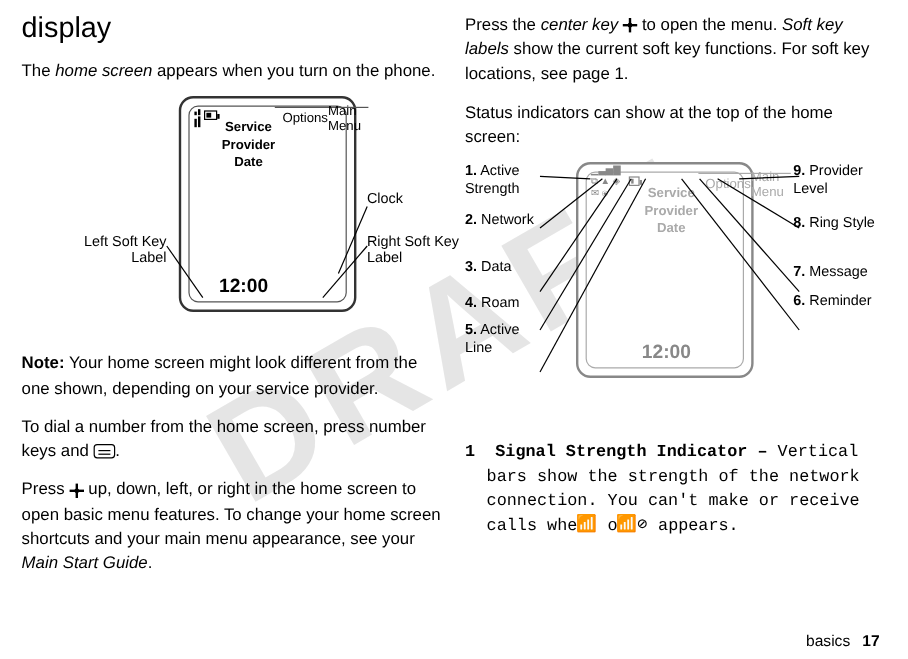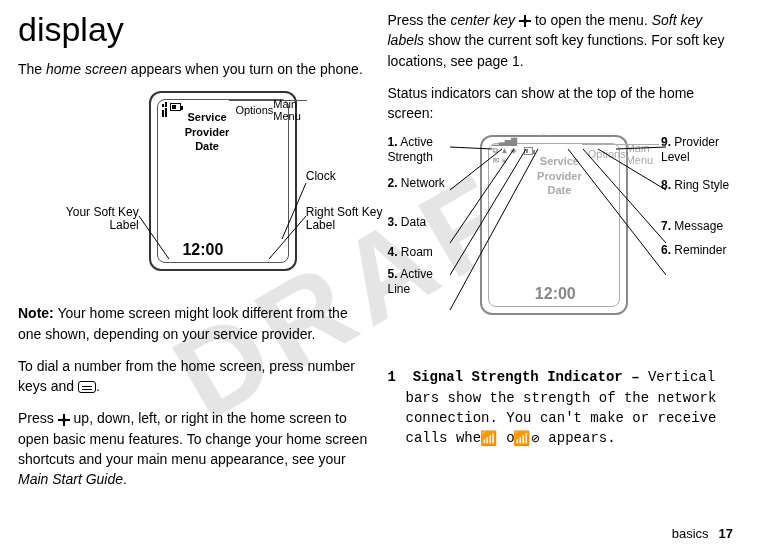--- a/index.html
+++ b/index.html
@@ -27,21 +27,21 @@
   }
   .cols {
     position: relative;
     z-index: 1;
     display: flex;
     gap: 18px;
     padding: 10px 18px 0 18px;
   }
   .col { flex: 1; }
   h1 {
-    font-size: 34px;
+    font-size: 24px;
     font-weight: normal;
     margin-bottom: 10px;
   }
   p { line-height: 1.45; margin-bottom: 12px; }
   em { font-style: italic; }
   strong { font-weight: bold; }
   .key-icon {
     display: inline-block;
     width: 18px; height: 12px;
     border: 1.5px solid #000;
@@ -209,21 +209,21 @@
             <div class="clock">12:00</div>
           </div>
           <div class="softbar">
             <span>Options</span>
             <span>Main Menu</span>
           </div>
         </div>
       </div>
 
       <div class="ann" style="left:0; top:115px; width:95px; text-align:right;">
-        <span>Your Soft Key Label</span>
+        <span>Left Soft Key Label</span>
       </div>
       <div class="ann" style="left:262px; top:115px; width:95px; text-align:left;">
         <span>Right Soft Key Label</span>
       </div>
       <div class="ann" style="left:262px; top:79px; text-align:left;">
         <span>Clock</span>
       </div>
 
       <svg class="leads" width="300" height="200">
         <line x1="95" y1="125" x2="125" y2="168" stroke="#000"></line>

